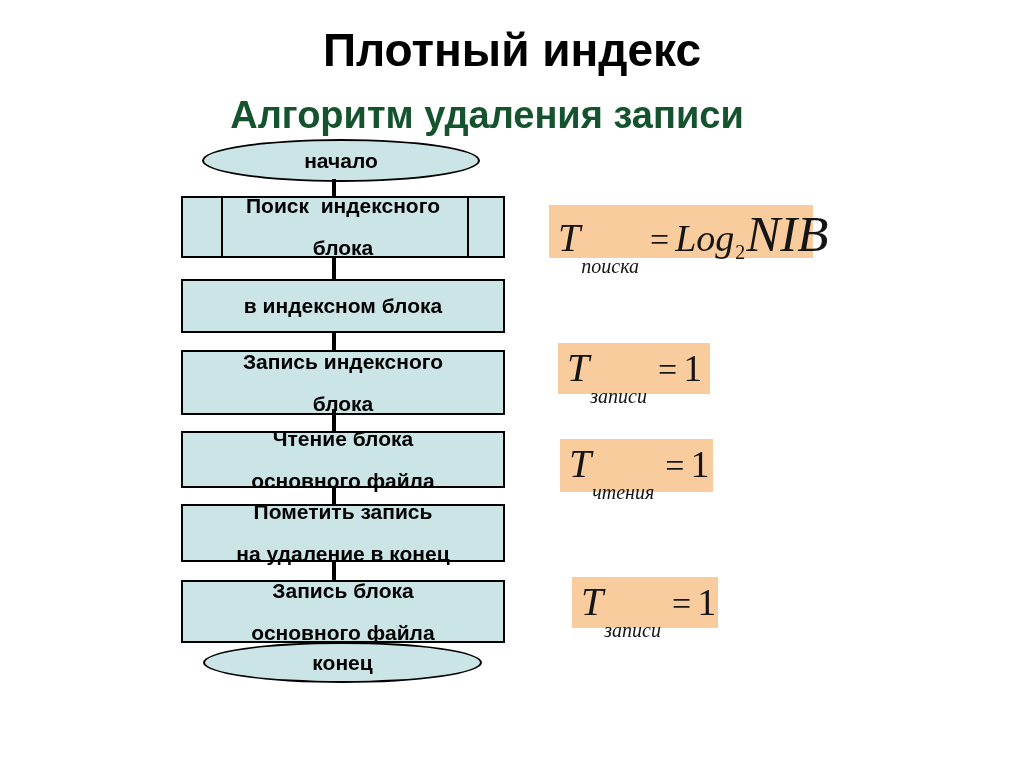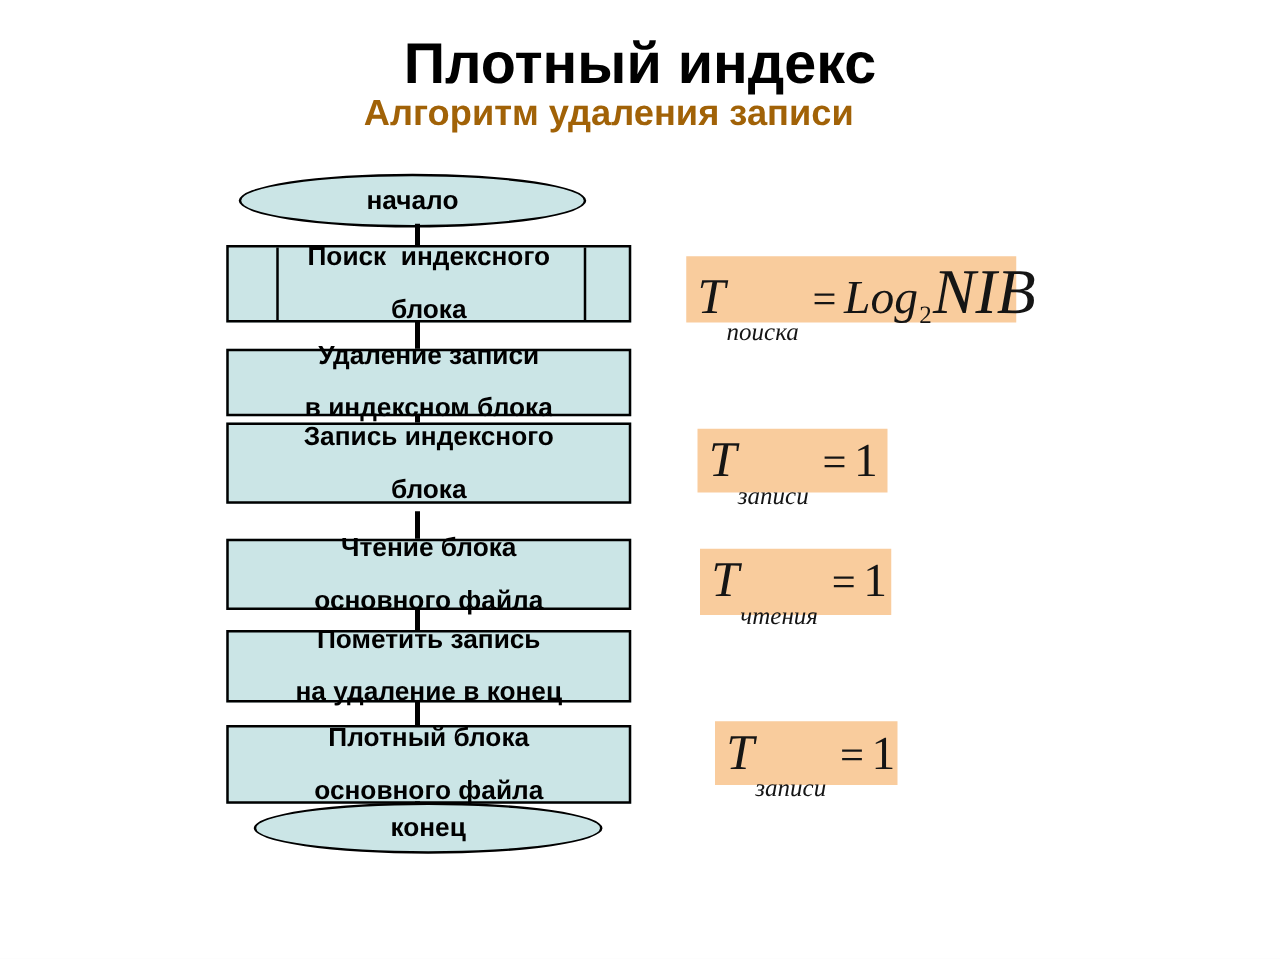--- a/index.html
+++ b/index.html
@@ -15,51 +15,51 @@
   .title {
     position: absolute;
     top: 22px; left: 0; width: 1024px;
     text-align: center;
     font-size: 46px; font-weight: bold;
     color: #000000;
     line-height: 56px;
   }
   .subtitle {
     position: absolute;
-    top: 74px; left: 487px;
+    top: 98px; left: 487px;
     transform: translateX(-50%);
-    font-size: 29px; font-weight: bold;
-    color: #a16207;
+    font-size: 38px; font-weight: bold;
+    color: #14532d;
     white-space: nowrap;
     line-height: 34px;
   }
   .terminator {
     position: absolute;
     background: #cbe5e6;
     border: 2px solid #000;
     border-radius: 50%;
     display: flex; align-items: center; justify-content: center;
     font-weight: bold; font-size: 21px; color: #000;
   }
-  #start-node { left: 191px; top: 139px; width: 274px; height: 39px; }
+  #start-node { left: 202px; top: 139px; width: 274px; height: 39px; }
   #end-node   { left: 203px; top: 642px; width: 275px; height: 37px; }
   .step {
     position: absolute;
     left: 181px; width: 320px;
     background: #cbe5e6;
     border: 2px solid #000;
     display: flex; flex-direction: column;
     align-items: center; justify-content: center;
     font-weight: bold; font-size: 21px; line-height: 26px;
     text-align: center; color: #000; gap: 16px;
   }
   .step-line { white-space: pre-wrap; }
   #step-1 { top: 196px; height: 58px; }
   #step-2 { top: 279px; height: 50px; }
-  #step-3 { top: 338px; height: 61px; }
+  #step-3 { top: 350px; height: 61px; }
   #step-4 { top: 431px; height: 53px; }
   #step-5 { top: 504px; height: 54px; }
   #step-6 { top: 580px; height: 59px; }
   .pp-line { position: absolute; top: 0; bottom: 0; width: 2px; background: #000; }
   .pp-left  { left: 38px; }
   .pp-right { right: 34px; }
   .conn { position: absolute; left: 332px; width: 4px; background: #000; }
   #conn-1 { top: 179px; height: 19px; }
   #conn-2 { top: 256px; height: 25px; }
   #conn-3 { top: 331px; height: 21px; }
@@ -104,21 +104,20 @@
   <div class="step" id="step-1">
     <div class="pp-line pp-left"></div>
     <div class="pp-line pp-right"></div>
     <span class="step-line">Поиск  индексного</span>
     <span class="step-line">блока</span>
   </div>
 
   <div class="conn" id="conn-2"></div>
 
   <div class="step" id="step-2">
-    <span class="step-line">Удаление записи</span>
     <span class="step-line">в индексном блока</span>
   </div>
 
   <div class="conn" id="conn-3"></div>
 
   <div class="step" id="step-3">
     <span class="step-line">Запись индексного</span>
     <span class="step-line">блока</span>
   </div>
 
@@ -132,21 +131,21 @@
   <div class="conn" id="conn-5"></div>
 
   <div class="step" id="step-5">
     <span class="step-line">Пометить запись</span>
     <span class="step-line">на удаление в конец</span>
   </div>
 
   <div class="conn" id="conn-6"></div>
 
   <div class="step" id="step-6">
-    <span class="step-line">Плотный блока</span>
+    <span class="step-line">Запись блока</span>
     <span class="step-line">основного файла</span>
   </div>
 
   <div class="conn" id="conn-7"></div>
 
   <div class="terminator" id="end-node">
     <span>конец</span>
   </div>
 
   <div class="formula" id="formula-1">

